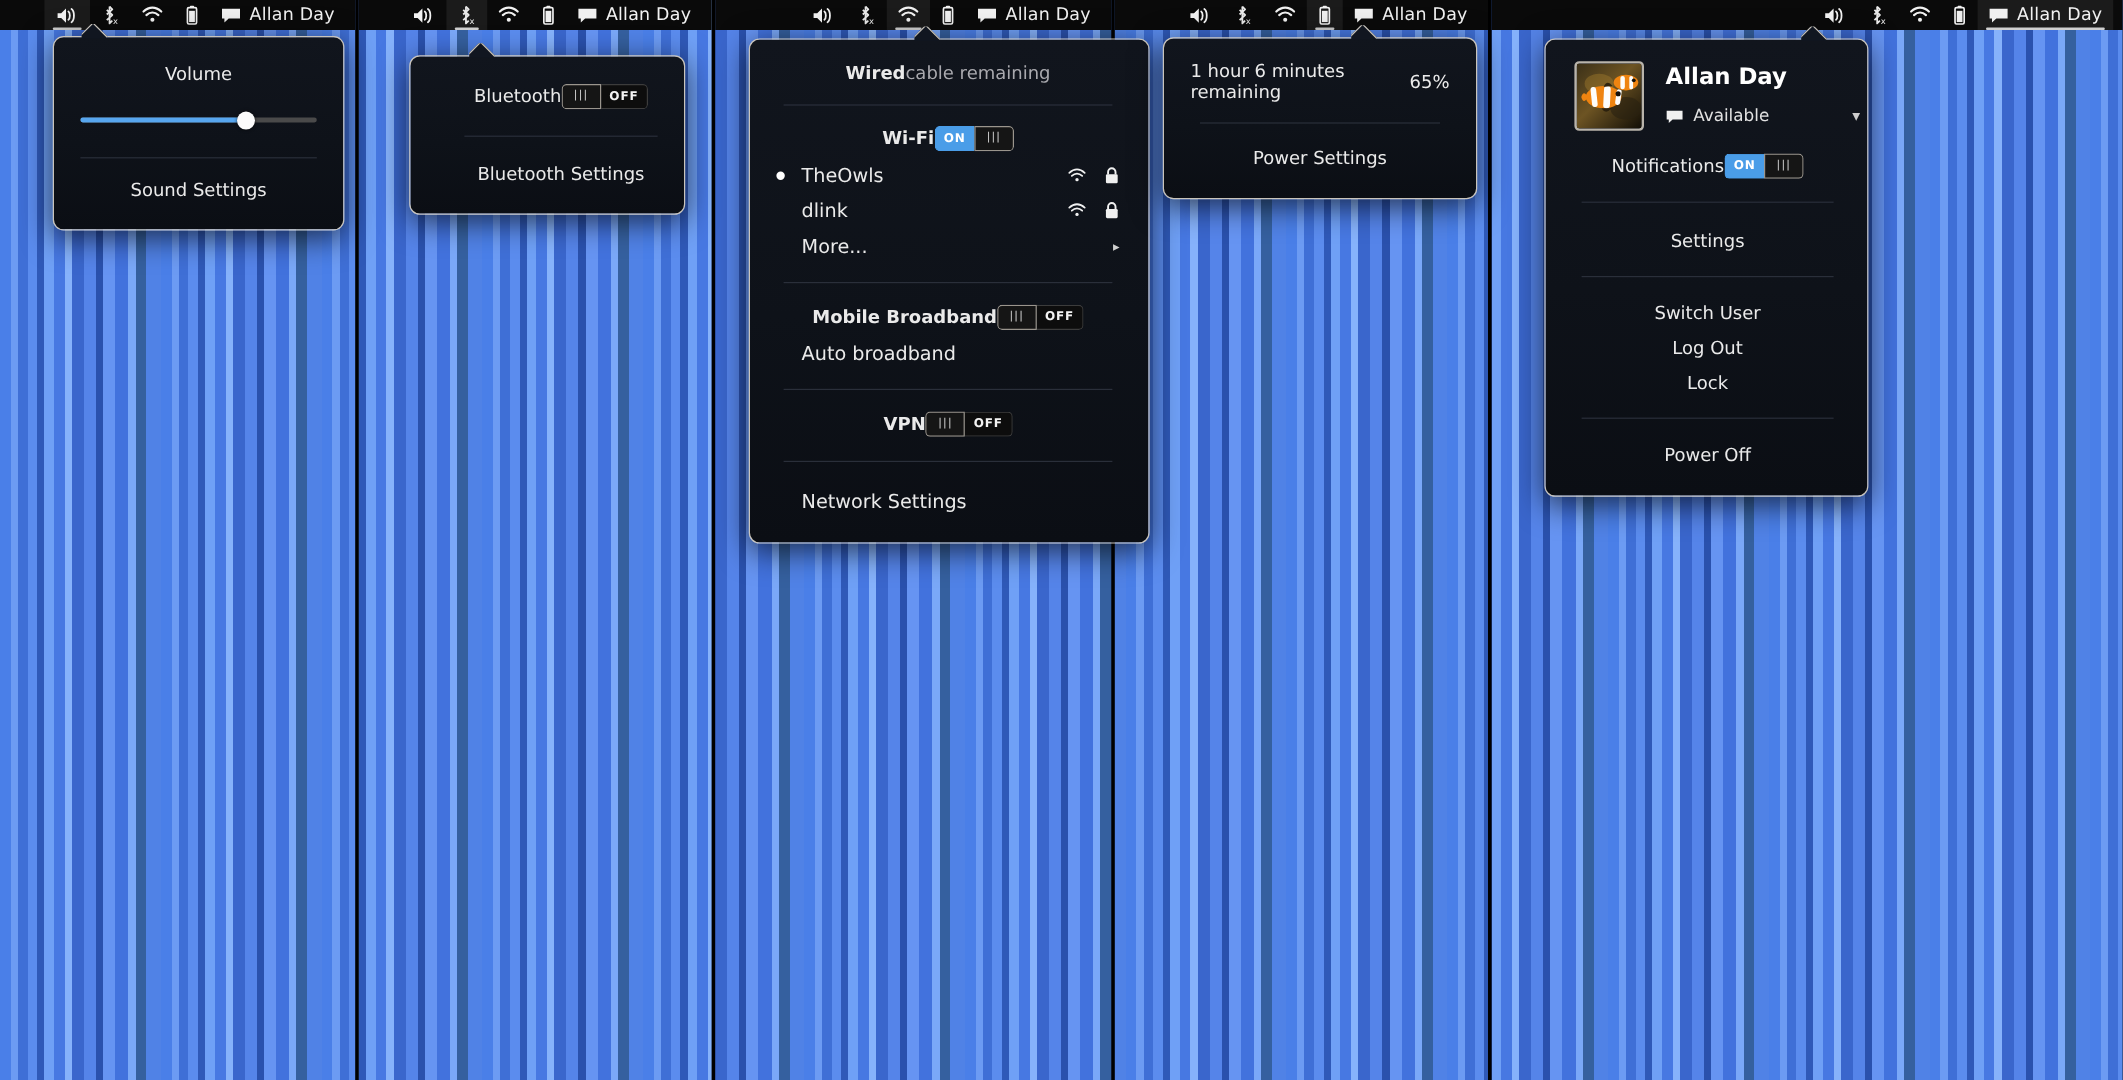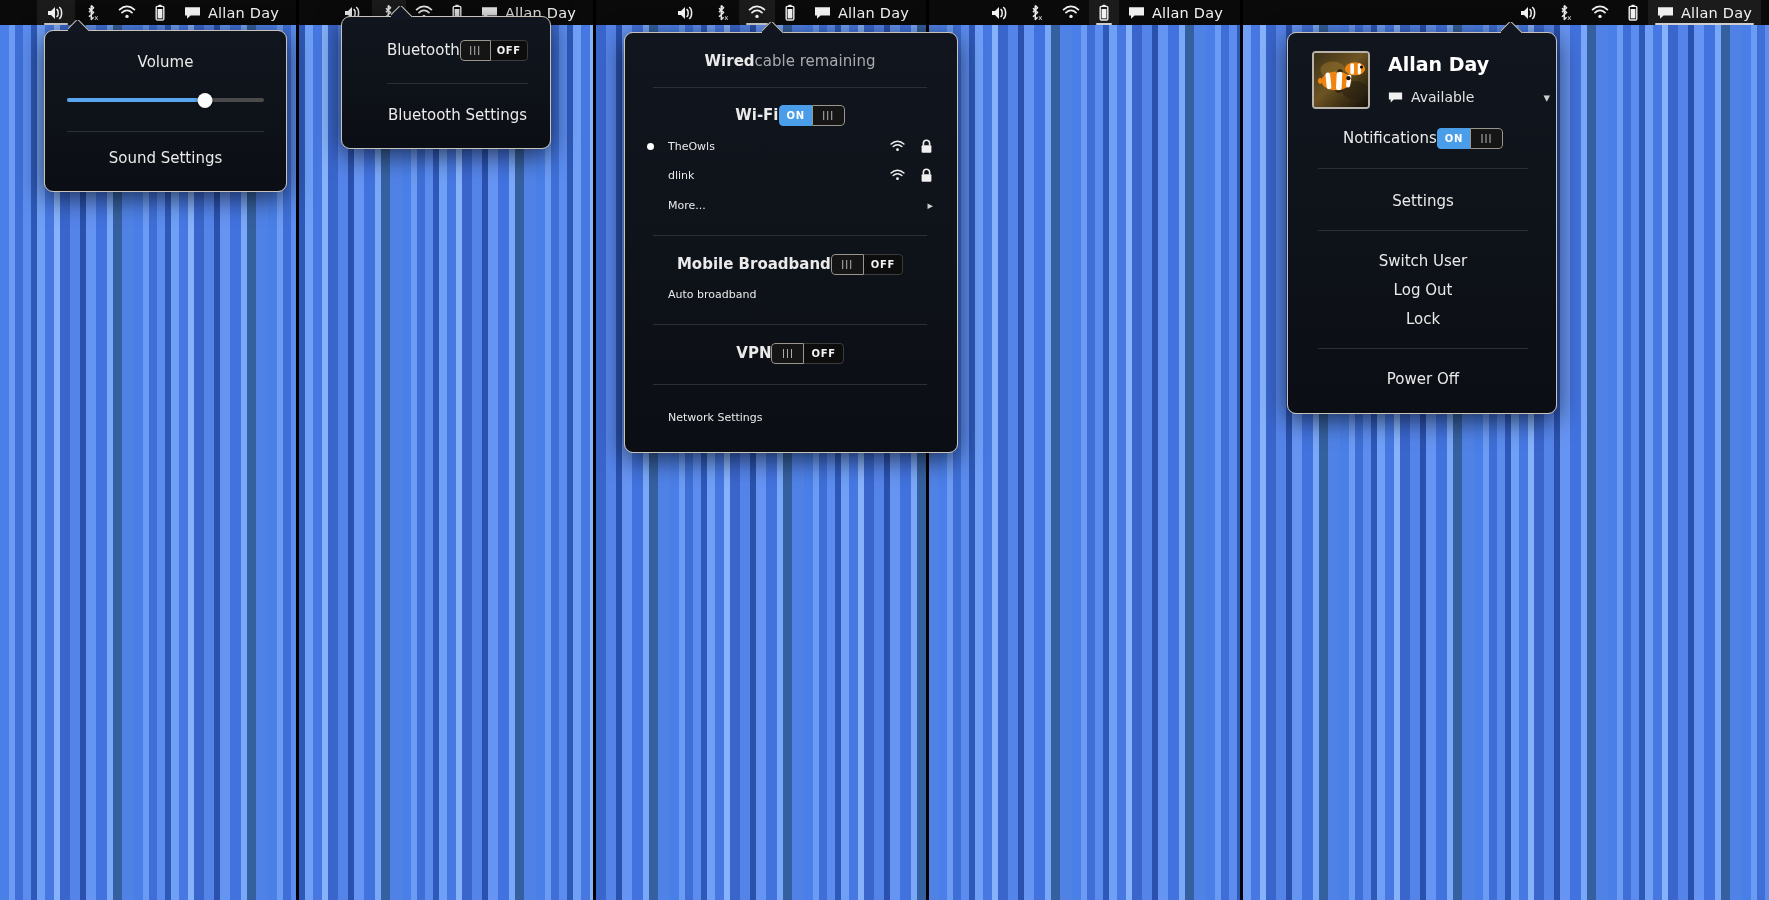--- a/index.html
+++ b/index.html
@@ -117,21 +117,21 @@
   .slider .fill { position: absolute; left: 0; height: 4px;
                   background: #57a6ef; border-radius: 2px; }
   .slider .thumb { position: absolute; width: 15px; height: 15px; border-radius: 50%;
                    background: #fbfbfb; box-shadow: 0 0 3px rgba(0,0,0,.7);
                    transform: translateX(-50%); }
 
   
   .nrow { display: flex; align-items: center; min-height: 29px; position: relative; }
   .nrow .bullet { width: 14px; display: flex; align-items: center; }
   .nrow .dot { width: 7px; height: 7px; border-radius: 50%; background: #fff; }
-  .nrow .nm { flex: 1; font-size: 11px; color: #eaeaea; padding-left: 7px; }
+  .nrow .nm { flex: 1; font-size: 16px; color: #eaeaea; padding-left: 7px; }
   .nrow .icons { display: flex; align-items: center; gap: 14px; }
   .arrow-r { color: #cfcfcf; font-size: 11px; }
 
   
   .avatar {
     width: 58px; height: 58px; border-radius: 4px; border: 2px solid #b9b4ab;
     overflow: hidden; flex: none;
     background: radial-gradient(circle at 30% 35%, #2a2414 0%, #151208 70%, #0a0905 100%);
     position: relative;
   }
@@ -238,21 +238,21 @@
     <div class="tb-item">
       <span class="tb-name">
         <svg class="ico" width="17" height="14" viewBox="0 0 17 14">
           <path d="M1 1.2h15v8.2H6.6L3 12.7V9.4H1z" fill="#f0f0f0"></path>
         </svg>
         <span>Allan Day</span>
       </span>
     </div>
   </div>
 
-  <div class="menu" style="left:341px; top:16px; width:210px;padding-left:45px;">
+  <div class="menu" style="left:341px; top:46px; width:230px;padding-left:45px;">
     <div class="tick" style="left:49px;"></div>
     <div class="row" style="min-height:30px;">
       <span class="lbl">Bluetooth</span>
       <span class="sw off">
         <span class="knob">|||</span>
         <span class="side">OFF</span>
       </span>
     </div>
     <div class="sep" style="margin:18px 0;"></div>
     <div class="row clickable">
@@ -422,20 +422,31 @@
     <div class="tb-item">
       <span class="tb-name">
         <svg class="ico" width="17" height="14" viewBox="0 0 17 14">
           <path d="M1 1.2h15v8.2H6.6L3 12.7V9.4H1z" fill="#f0f0f0"></path>
         </svg>
         <span>Allan Day</span>
       </span>
     </div>
   </div>
 
+  <div class="menu" style="left:969px; top:31px; width:262px;">
+    <div class="tick" style="left:156px;"></div>
+    <div class="row" style="min-height:26px;">
+      <span class="lbl">1 hour 6 minutes remaining</span>
+      <span class="lbl">65%</span>
+    </div>
+    <div class="sep inset" style="margin:16px 8px;"></div>
+    <div class="row clickable">
+      <span class="lbl">Power Settings</span>
+    </div>
+  </div>
 
   <div class="topbar" style="left:1243px; width:526px;">
     <div class="tb-item">
       <svg class="ico" width="20" height="16" viewBox="0 0 20 16">
         <path d="M2 6h3l4-4v12l-4-4H2z" fill="#f2f2f2"></path>
         <path d="M11 4.5c1.6 1 1.6 6 0 7" stroke="#f2f2f2" stroke-width="1.5" fill="none" stroke-linecap="round"></path>
         <path d="M13.6 2.5c2.7 1.8 2.7 9.2 0 11" stroke="#f2f2f2" stroke-width="1.5" fill="none" stroke-linecap="round"></path>
       </svg>
     </div>
     <div class="tb-item">

